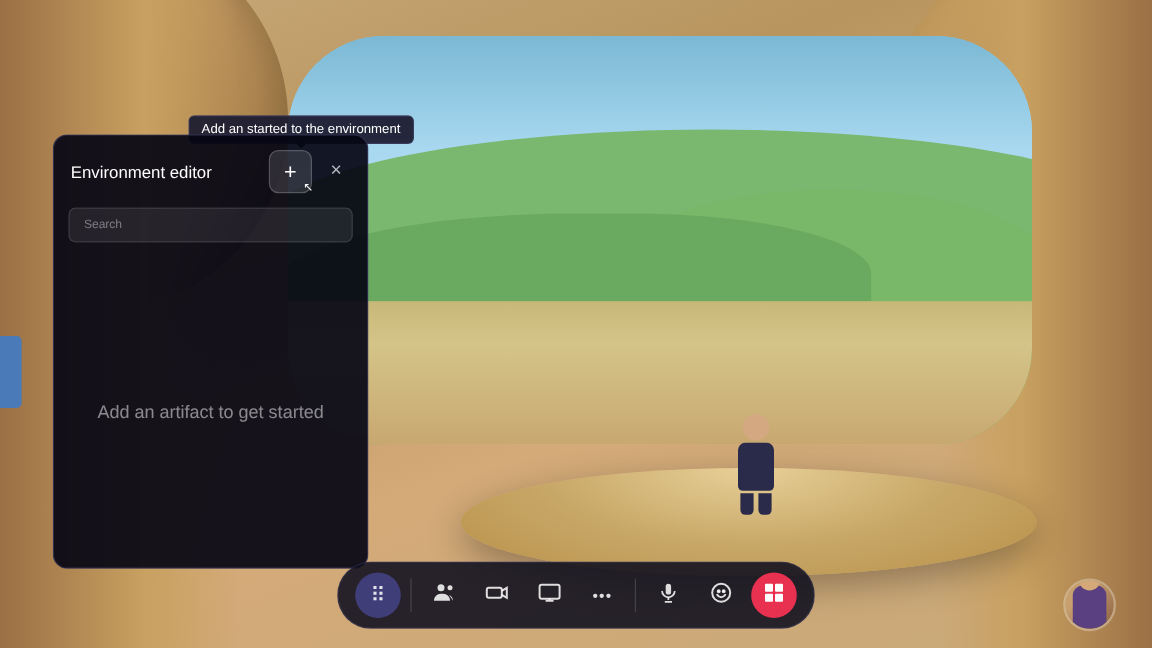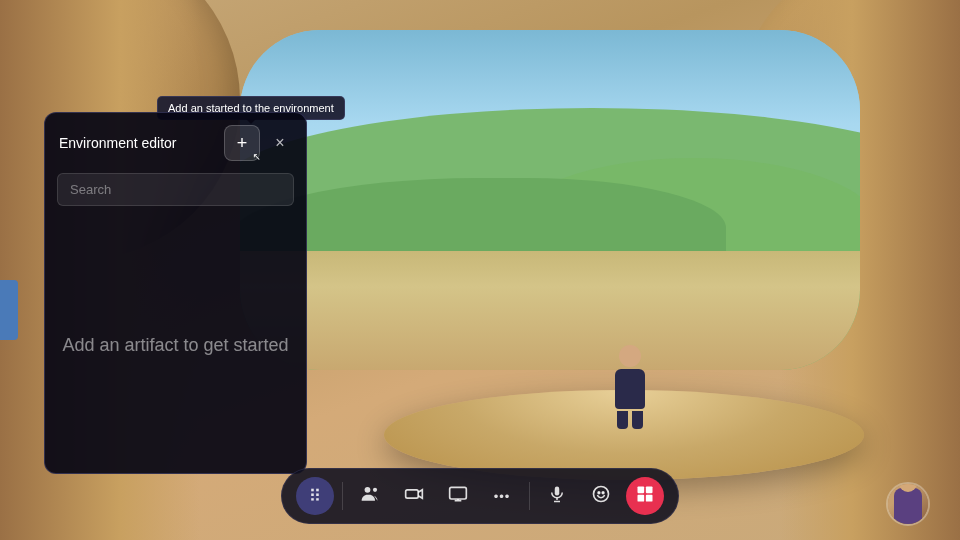--- a/index.html
+++ b/index.html
@@ -267,38 +267,38 @@
       flex-shrink: 0;
     }
 
     .search-input {
       width: 100%;
       background: rgba(255,255,255,0.08);
       border: 1px solid rgba(255,255,255,0.12);
       border-radius: 6px;
       padding: 8px 12px;
       color: rgba(255,255,255,0.5);
-      font-size: 13px;
+      font-size: 10px;
       outline: none;
     }
 
     .search-input::placeholder {
       color: rgba(255,255,255,0.4);
     }
 
     .panel-content {
       flex: 1;
       display: flex;
       align-items: center;
       justify-content: center;
     }
 
     .empty-state-text {
       color: rgba(255,255,255,0.5);
-      font-size: 18px;
+      font-size: 15px;
       text-align: right;
     }
 
     
     .tooltip {
       position: absolute;
       top: 96px;
       left: 157px;
       background: rgba(30, 30, 50, 0.95);
       color: #ffffff;

